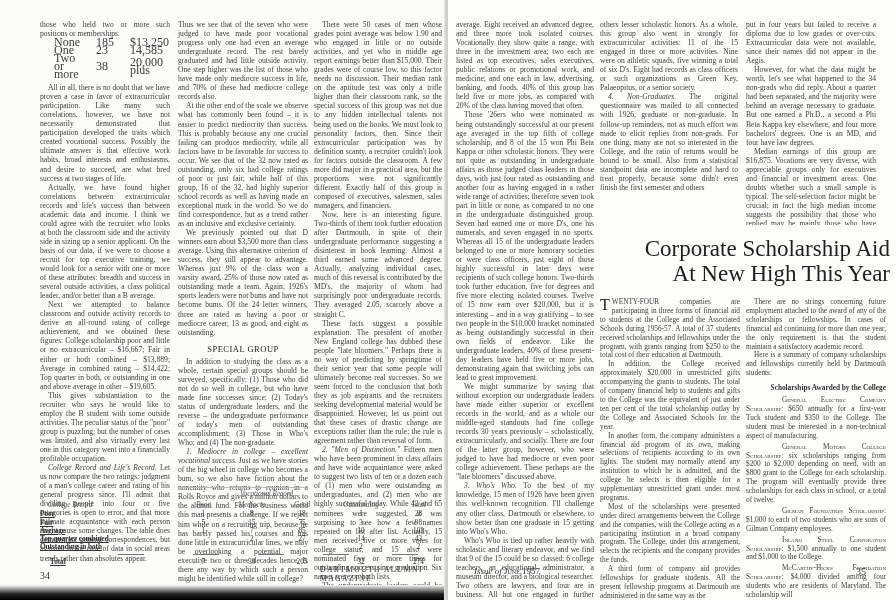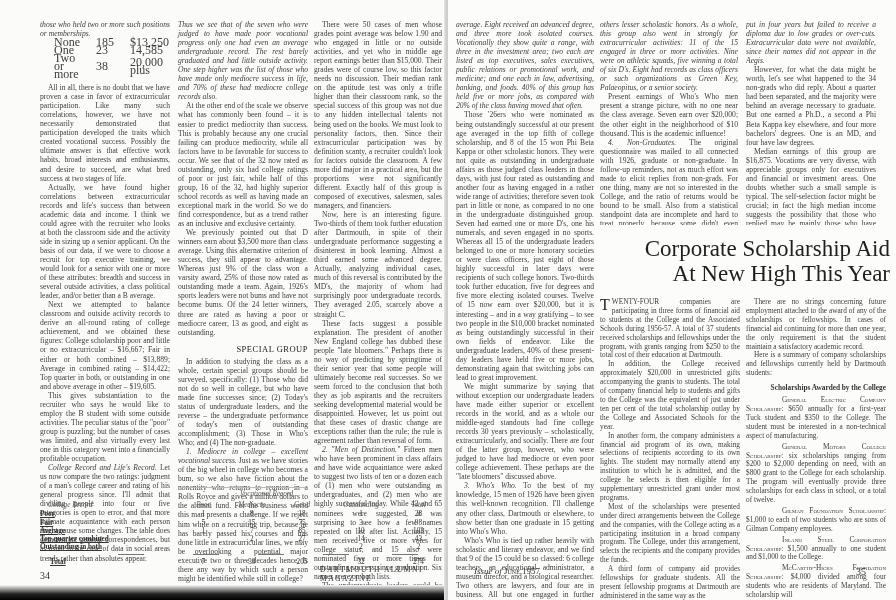--- a/index.html
+++ b/index.html
@@ -7,23 +7,23 @@
          font-family:"Liberation Serif","DejaVu Serif",serif; color:#3a3a3a; }
   .page { position:absolute; top:0; height:600px; background:#fbfbfa; overflow:hidden; }
   .page-left { left:0; width:446px; }
   .page-right { left:448px; width:448px; background:#fcfcfb; }
   .gutter { position:absolute; left:444px; top:0; width:6px; height:600px;
             background:linear-gradient(to right,#e6e6e4,#c9c9c6,#ededeb); }
   .bottom-shadow { position:absolute; left:0; top:585px; width:446px; height:15px;
             background:linear-gradient(to bottom,#fbfbfa,#222 60%,#000); }
   .col { position:absolute; font-size:7.6px; line-height:9.05px; text-align:justify; color:#3d3d3d; }
   .col p { margin:0; text-indent:8px; }
-  .col p.noind { text-indent:0;font-style:italic; }
+  .col p.noind { text-indent:0; }
   .col p em, .col em { font-style:italic; }
-  .col h4 { margin:8px 0 3px; text-align:right; font-size:8.5px; font-weight:normal; letter-spacing:0.5px; color:#222; }
+  .col h4 { margin:8px 0 3px; text-align:center; font-size:8.5px; font-weight:normal; letter-spacing:0.5px; color:#222; }
   .mini-table { margin:0 0 5px 14px; font-size:12px; line-height:8px; border-collapse:collapse; }
   .mini-table td { padding:0 16px 0 0; }
   .c1 { left:40px; top:20px; width:130px; }
   .c2 { left:178px; top:20px; width:130px; }
   .c3 { left:314px; top:20px; width:128px; }
   .c4 { left:456px; top:20px; width:138px; }
   .c5 { left:600px; top:20px; width:138px; }
   .c6 { left:746px; top:20px; width:130px; }
   .rule { position:absolute; height:1px; background:#bbb; }
   .voc-table { position:absolute; left:40px; top:500px; width:396px; font-size:7.2px; line-height:8.3px; color:#333; }
@@ -186,21 +186,20 @@
   <p class="noind">average. Eight received an advanced degree, and three more took isolated courses. Vocationally they show quite a range, with three in the investment area; two each are listed as top executives, sales executives, public relations or promotional work, and medicine; and one each in law, advertising, banking, and foods. 40% of this group has held five or more jobs, as compared with 20% of the class having moved that often.</p>
   <p>Those '26ers who were nominated as being outstandingly successful at our present age averaged in the top fifth of college scholarship, and 8 of the 15 won Phi Beta Kappa or other scholastic honors. They were not quite as outstanding in undergraduate affairs as those judged class leaders in those days, with just four rated as outstanding and another four as having engaged in a rather wide range of activities; therefore seven took part in little or none, as compared to no one in the undergraduate distinguished group. Seven had earned one or more D's, one his numerals, and seven engaged in no sports. Whereas all 15 of the undergraduate leaders belonged to one or more honorary societies or were class officers, just eight of those highly successful in later days were recipients of such college honors. Two-thirds took further education, five for degrees and five more electing isolated courses. Twelve of 15 now earn over $20,000, but it is interesting – and in a way gratifying – to see two people in the $10,000 bracket nominated as being outstandingly successful in their own fields of endeavor. Like the undergraduate leaders, 40% of these present-day leaders have held five or more jobs, demonstrating again that switching jobs can lead to great improvement.</p>
   <p>We might summarize by saying that without exception our undergraduate leaders have made either superior or excellent records in the world, and as a whole our middle-aged standouts had fine college records 30 years previously – scholastically, extracurricularly, and socially. There are four of the latter group, however, who were judged to have had mediocre or even poor college achievement. These perhaps are the "late bloomers" discussed above.</p>
   <p><em>3. Who's Who.</em> <span>To the best of my knowledge, 15 men of 1926 have been given this well-known recognition. I'll challenge any other class, Dartmouth or elsewhere, to show better than one graduate in 15 getting into Who's Who.</span></p>
   <p>Who's Who is tied up rather heavily with scholastic and literary endeavor, and we find that 9 of the 15 could be so classed: 6 college teachers, an educational administrator, a museum director, and a biological researcher. Two others are lawyers, and four are in business. All but one engaged in further education after graduation, and 11 earned higher degrees.</p>
 
 </div>
 
 <div class="col c5" style="height:205px; overflow:hidden;">
   <p class="noind">others lesser scholastic honors. As a whole, this group also went in strongly for extracurricular activities: 11 of the 15 engaged in three or more activities. Nine were on athletic squads, five winning a total of six D's. Eight had records as class officers or such organizations as Green Key, Palaeopitus, or a senior society.</p>
-  <p>Present earnings of Who's Who men present a strange picture, with no one near the class average. Seven earn over $20,000; the other eight in the neighborhood of $10 thousand. This is the academic influence!</p>
   <p><em>4. Non-Graduates.</em> <span>The original questionnaire was mailed to all connected with 1926, graduate or non-graduate. In follow-up reminders, not as much effort was made to elicit replies from non-grads. For one thing, many are not so interested in the College, and the ratio of returns would be bound to be small. Also from a statistical standpoint data are incomplete and hard to treat properly, because some didn't even finish the first semester and others</span></p>
 </div>
 
 <div class="col c6" style="height:205px; overflow:hidden;">
   <p class="noind">put in four years but failed to receive a diploma due to low grades or over-cuts. Extracurricular data were not available, since their names did not appear in the Aegis.</p>
   <p>However, for what the data might be worth, let's see what happened to the 34 non-grads who did reply. About a quarter had been separated, and the majority were behind an average necessary to graduate. But one earned a Ph.D., a second a Phi Beta Kappa key elsewhere, and four more bachelors' degrees. One is an MD, and four have law degrees.</p>
   <p>Median earnings of this group are $16,875. Vocations are very diverse, with appreciable groups only for executives and financial or investment areas. One doubts whether such a small sample is typical. The self-selection factor might be crucial; in fact the high median income suggests the possibility that those who replied may be mainly those who have done well and are proud to show that they have succeeded without being handed a sheepskin.</p>
 </div>
 
 <div class="headline">

